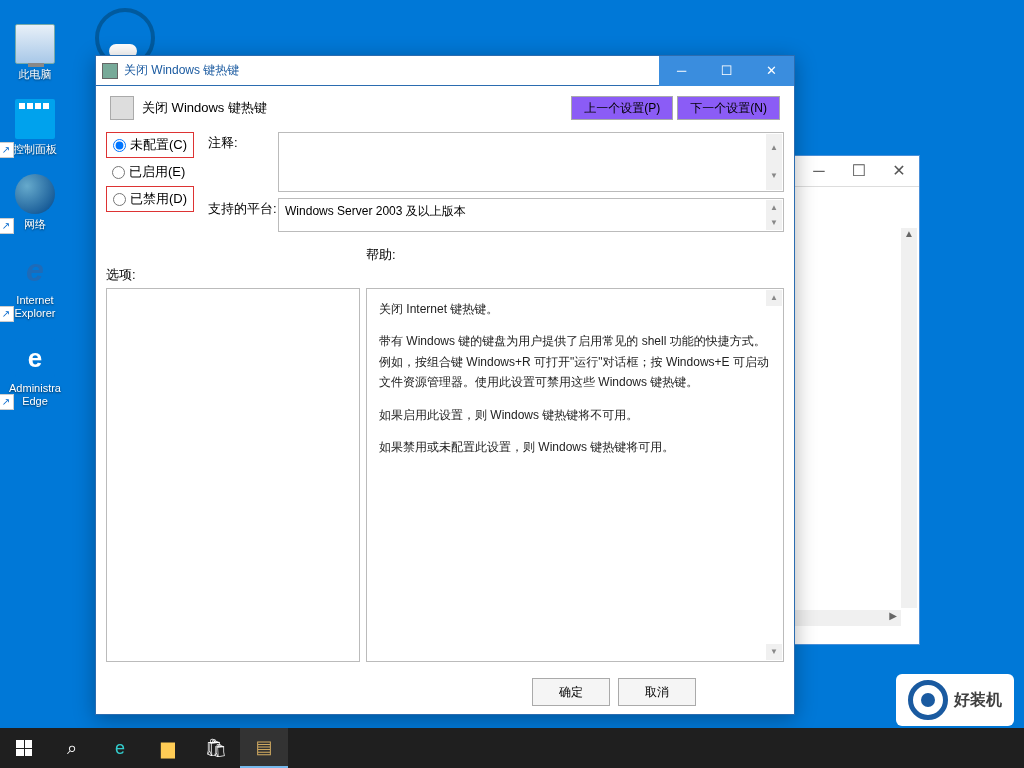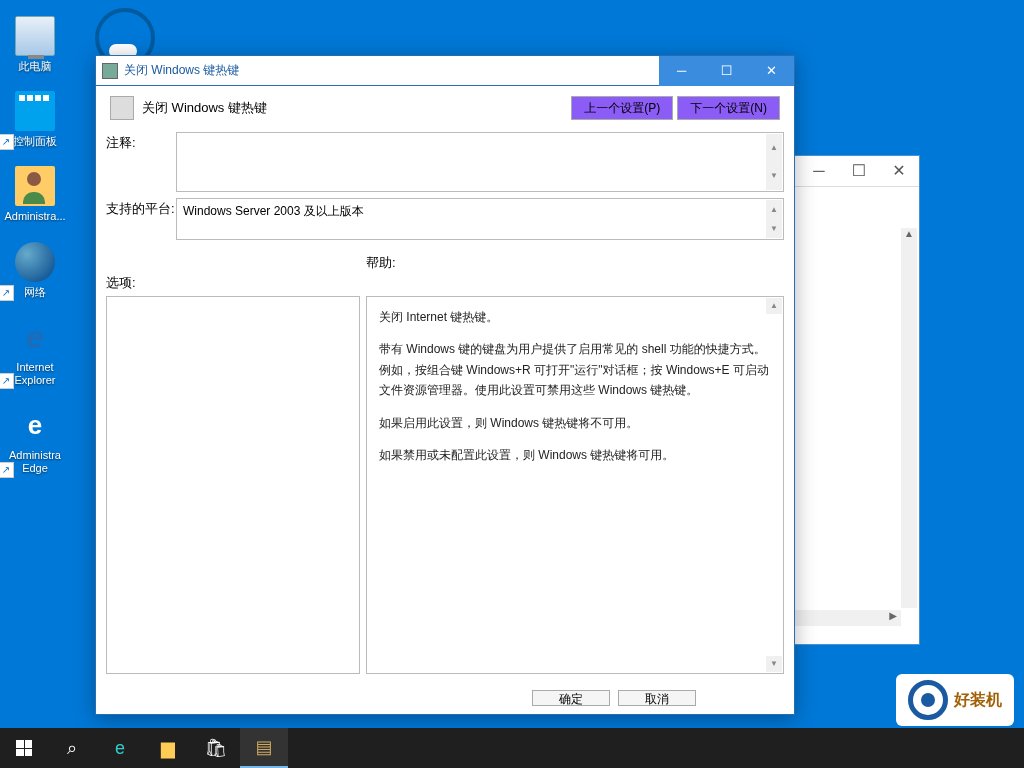--- a/index.html
+++ b/index.html
@@ -1,19 +1,19 @@
 <!DOCTYPE html>
 <html><head>
 <meta charset="utf-8">
 <style>
 * { box-sizing: border-box; margin: 0; padding: 0; font-family: "Microsoft YaHei", "Segoe UI", sans-serif; }
 body { width: 1024px; height: 768px; overflow: hidden; background: #0078d7; position: relative; }
 
 
-.desktop { position: absolute; top: 0; left: 0; width: 80px; padding-top: 16px; }
+.desktop { position: absolute; top: 0; left: 0; width: 80px; padding-top: 24px; }
 .dicon { width: 70px; text-align: center; color: #fff; font-size: 11px; margin-bottom: 18px; cursor: pointer; }
 .dicon .ic { width: 40px; height: 40px; margin: 0 auto 4px; }
 .dicon .lbl { text-shadow: 0 1px 2px rgba(0,0,0,.6); line-height: 1.2; }
 .ic-pc { background: linear-gradient(#e8f0f8,#a8c8e8); border: 1px solid #7aa; border-radius: 2px; position: relative; }
 .ic-pc::after { content: ""; position: absolute; bottom: -4px; left: 12px; width: 16px; height: 4px; background: #888; }
 .ic-cp { background: #00a2ed; border-radius: 2px; display: flex; flex-wrap: wrap; padding: 4px; gap: 2px; }
 .ic-cp span { width: 6px; height: 6px; background: #fff; }
 .ic-bin { background: linear-gradient(#f0f0f0,#d0d0d0); border-radius: 2px 2px 6px 6px; border: 1px solid #999; }
 .ic-user { background: #ffcc66; border-radius: 2px; position: relative; }
 .ic-user::before { content: ""; position: absolute; top: 6px; left: 12px; width: 14px; height: 14px; background: #8a5a44; border-radius: 50%; }
@@ -55,70 +55,66 @@
 .cfg { display: flex; padding: 2px 10px 8px; gap: 14px; }
 .radios { display: flex; flex-direction: column; gap: 2px; }
 .radios label { display: flex; align-items: center; font-size: 13px; padding: 3px 6px; }
 .radios input { margin-right: 4px; }
 .hl { border: 1px solid #d33; }
 
 .rside { flex: 1; display: flex; flex-direction: column; gap: 6px; }
 .row { display: flex; align-items: flex-start; gap: 0; }
 .row .lbl { width: 70px; font-size: 13px; padding-top: 2px; }
 .comment { flex: 1; height: 60px; border: 1px solid #bbb; position: relative; }
-.platform { flex: 1; height: 42px; border: 1px solid #bbb; padding: 4px 6px; font-size: 12px; position: relative; }
+.platform { flex: 1; height: 34px; border: 1px solid #bbb; padding: 4px 6px; font-size: 12px; position: relative; }
 .updn { position: absolute; right: 1px; top: 1px; bottom: 1px; width: 16px; display: flex; flex-direction: column; }
 .updn span { flex: 1; background: #f0f0f0; text-align: center; font-size: 8px; color: #888; line-height: 1; display: flex; align-items: center; justify-content: center; }
 
 .labels2 { display: flex; padding: 6px 10px 2px; font-size: 13px; }
 .labels2 .l1 { width: 260px; margin-top: 20px; }
 
 .panes { flex: 1; display: flex; gap: 6px; padding: 2px 10px 8px; min-height: 0; }
 .opt { width: 254px; border: 1px solid #bbb; }
 .help { flex: 1; border: 1px solid #bbb; padding: 10px 12px; font-size: 12px; line-height: 1.7; color: #222; position: relative; overflow: hidden; }
 .help p { margin-bottom: 12px; }
 .help .updn2 { position: absolute; right: 1px; top: 1px; bottom: 1px; width: 16px; display: flex; flex-direction: column; justify-content: space-between; }
 .help .updn2 span { height: 16px; background: #f0f0f0; text-align: center; font-size: 8px; color: #888; line-height: 16px; }
 
 .btns { display: flex; justify-content: flex-end; gap: 8px; padding: 8px 12px; }
-.btns button { width: 78px; height: 16px; font-size: 12px; background: #f5f5f5; border: 1px solid #aaa; cursor: pointer; }
+.btns button { width: 78px; height: 28px; font-size: 12px; background: #f5f5f5; border: 1px solid #aaa; cursor: pointer; }
 
 
 .taskbar { position: absolute; bottom: 0; left: 0; right: 0; height: 40px; background: #1f1f1f; display: flex; align-items: center; }
 .tb { width: 48px; height: 40px; display: flex; align-items: center; justify-content: center; color: #fff; font-size: 18px; }
 .tb.active { border-bottom: 2px solid #76b9ed; background: #333; }
 .winlogo { display: grid; grid-template: 1fr 1fr / 1fr 1fr; gap: 1px; width: 16px; height: 16px; }
 .winlogo span { background: #fff; }
 
 
 .watermark { position: absolute; bottom: 42px; right: 10px; display: flex; align-items: center; gap: 6px; background: #fff; padding: 6px 12px; border-radius: 6px; }
 .watermark .eye { width: 40px; height: 40px; border: 5px solid #1a5aa0; border-radius: 50%; position: relative; }
 .watermark .eye::after { content: ""; position: absolute; top: 8px; left: 8px; width: 14px; height: 14px; background: #1a5aa0; border-radius: 50%; }
-.watermark .txt { font-size: 16px; color: #a16207; font-weight: bold; }
+.watermark .txt { font-size: 16px; color: #404040; font-weight: bold; }
 </style>
 </head>
 <body>
 
 <div class="desktop">
   <div class="dicon">
     <div class="ic ic-pc"></div>
     <div class="lbl">此电脑</div>
   </div>
   <div class="dicon shortcut">
     <div class="ic ic-cp">
         <span></span>
         <span></span>
         <span></span>
         <span></span>
       </div>
     <div class="lbl">控制面板</div>
-  </div>
-  <div class="dicon">
-    <div class="ic ic-user"></div>
-    <div class="lbl">Administra...</div>
   </div>
   <div class="dicon shortcut">
     <div class="ic ic-net"></div>
     <div class="lbl">网络</div>
   </div>
   <div class="dicon shortcut">
     <div class="ic ic-ie">e</div>
     <div class="lbl">Internet Explorer</div>
   </div>
   <div class="dicon shortcut">
@@ -158,20 +154,34 @@
   </div>
 
   <div class="hdr">
     <div class="hicon"></div>
     <div class="htxt">关闭 Windows 键热键</div>
     <button>上一个设置(P)</button>
     <button>下一个设置(N)</button>
   </div>
 
   <div class="cfg">
+    <div class="radios">
+      <label class="hl">
+        <input type="radio" name="st" checked="" style="">
+        <span>未配置(C)</span>
+      </label>
+      <label>
+        <input type="radio" name="st" style="">
+        <span>已启用(E)</span>
+      </label>
+      <label class="hl">
+        <input type="radio" name="st" style="">
+        <span>已禁用(D)</span>
+      </label>
+    </div>
     <div class="rside">
       <div class="row">
         <div class="lbl">注释:</div>
         <div class="comment">
           <div class="updn">
               <span>▲</span>
               <span>▼</span>
             </div>
         </div>
       </div>

